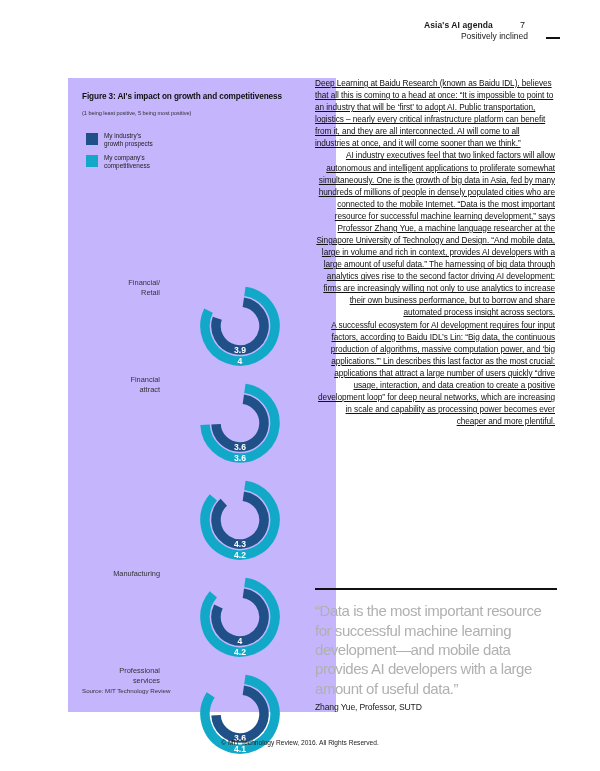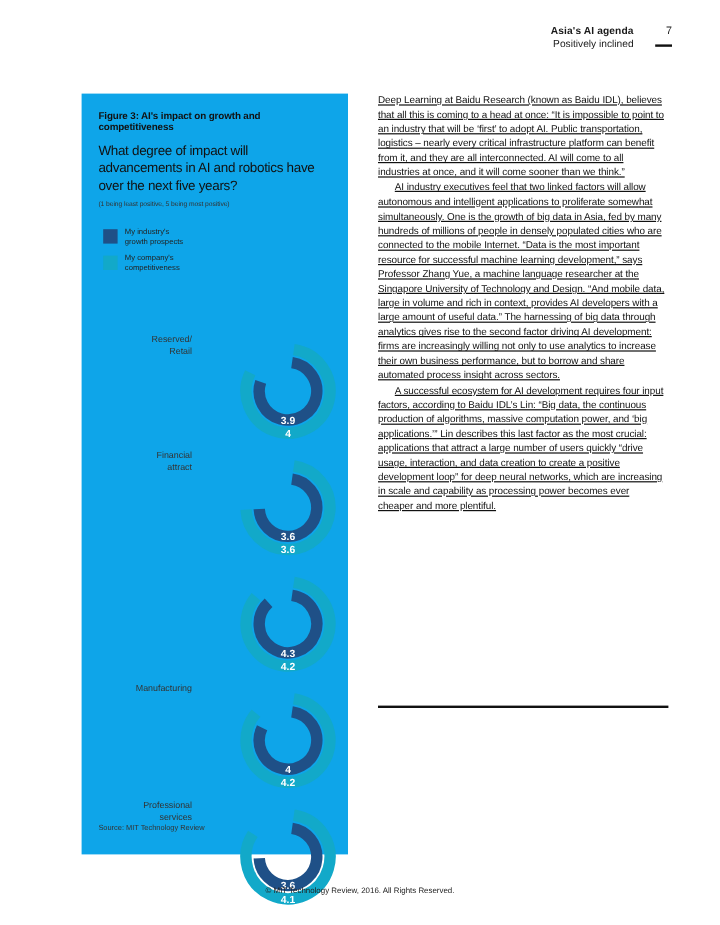--- a/index.html
+++ b/index.html
@@ -20,21 +20,21 @@
   .page-header {
     position: absolute;
     top: 20px;
     right: 40px;
     text-align: right;
     line-height: 1.25;
   }
   .hdr-row {
     display: flex;
     align-items: baseline;
-    justify-content: flex-end;
+    justify-content: flex-start;
     gap: 14px;
   }
   .hdr-title {
     font-size: 8.5px;
     font-weight: bold;
     letter-spacing: .1px;
   }
   .hdr-sub {
     font-size: 8.5px;
     font-weight: normal;
@@ -56,23 +56,23 @@
     width: 14px;
     height: 2.4px;
     background: #111;
   }
 
   
   .figure-panel {
     position: absolute;
     left: 68px;
     top: 78px;
-    width: 222px;
+    width: 268px;
     height: 634px;
-    background: #0ea5e9;
+    background: #c4b5fd;
     box-sizing: border-box;
     padding: 14px 14px 0 14px;
   }
   .fig-title {
     font-size: 8.2px;
     font-weight: bold;
     letter-spacing: -0.1px;
     margin: 0 0 9px 0;
     color: #111;
   }
@@ -172,20 +172,21 @@
     margin: 0;
     font-size: 8.25px;
     line-height: 1.465;
     letter-spacing: -0.06px;
     color: #111;
     text-align: left;
     text-decoration: underline;
   }
   .body-col p + p {
     text-indent: 14px;
+    text-align: right;
   }
 
   
   .pullquote {
     position: absolute;
     left: 315px;
     top: 588px;
     width: 242px;
   }
   .pq-rule {
@@ -231,39 +232,38 @@
     <span class="hdr-sub">Positively inclined</span>
     <span class="hdr-rule">
         <i></i>
       </span>
   </div>
 </div>
 
 <div class="figure-panel">
 
   <div class="fig-title">Figure 3: AI's impact on growth and competitiveness</div>
-  <div class="fig-question">What degree of impact will advancements in AI and robotics have over the next five years?</div>
   <div class="fig-scalenote">(1 being least positive, 5 being most positive)</div>
 
   <div class="legend">
     <div class="legend-item">
       <span class="legend-swatch" id="sw0" style="background: rgb(31, 80, 135);"></span>
       <span class="legend-label">My industry's
 growth prospects</span>
     </div>
     <div class="legend-item">
       <span class="legend-swatch" id="sw1" style="background: rgb(18, 169, 201);"></span>
       <span class="legend-label">My company's
 competitiveness</span>
     </div>
   </div>
 
   <div class="donut-rows" id="donut-rows">
       <div class="donut-row">
-        <div class="cat-label">Reserved/
+        <div class="cat-label">Financial/
 Retail</div>
         <div class="donut-wrap">
           <svg width="104" height="97" viewBox="0 0 104 97">
             <path d="M 47.340154423041575 24.233566350202313 A 24 24 0 1 1 21.28041775722329 40.265623314467724" fill="none" stroke="#1f5087" stroke-width="9.5" stroke-linecap="butt"></path>
             <text class="arc-value" x="44" y="75.2">3.9</text>
             <path d="M 48.8710585336023 13.340617594045042 A 35 35 0 1 1 12.54220837952915 32.6570098623823" fill="none" stroke="#12a9c9" stroke-width="9.5" stroke-linecap="butt"></path>
             <text class="arc-value" x="44" y="86.2">4</text>
           </svg>
         </div>
       </div>
@@ -318,17 +318,19 @@
 </div>
 
 <div class="body-col">
   <p>Deep Learning at Baidu Research (known as Baidu IDL), believes that all this is coming to a head at once: “It is impossible to point to an industry that will be ‘first’ to adopt AI. Public transportation, logistics – nearly every critical infrastructure platform can benefit from it, and they are all interconnected. AI will come to all industries at once, and it will come sooner than we think.”</p>
   <p>AI industry executives feel that two linked factors will allow autonomous and intelligent applications to proliferate somewhat simultaneously. One is the growth of big data in Asia, fed by many hundreds of millions of people in densely populated cities who are connected to the mobile Internet. “Data is the most important resource for successful machine learning development,” says Professor Zhang Yue, a machine language researcher at the Singapore University of Technology and Design. “And mobile data, large in volume and rich in context, provides AI developers with a large amount of useful data.” The harnessing of big data through analytics gives rise to the second factor driving AI development: firms are increasingly willing not only to use analytics to increase their own business performance, but to borrow and share automated process insight across sectors.</p>
   <p>A successful ecosystem for AI development requires four input factors, according to Baidu IDL’s Lin: “Big data, the continuous production of algorithms, massive computation power, and ‘big applications.’” Lin describes this last factor as the most crucial: applications that attract a large number of users quickly “drive usage, interaction, and data creation to create a positive development loop” for deep neural networks, which are increasing in scale and capability as processing power becomes ever cheaper and more plentiful.</p>
 </div>
 
 <div class="pullquote">
   <div class="pq-rule"></div>
+  <p class="pq-text">“Data is the most important resource for successful machine learning development—and mobile data provides AI developers with a large amount of useful data.”</p>
+  <p class="pq-attrib">Zhang Yue, Professor, SUTD</p>
 </div>
 
 <div class="page-footer">
   <span>© MIT Technology Review, 2016. All Rights Reserved.</span>
 </div>
 
 </body></html>

